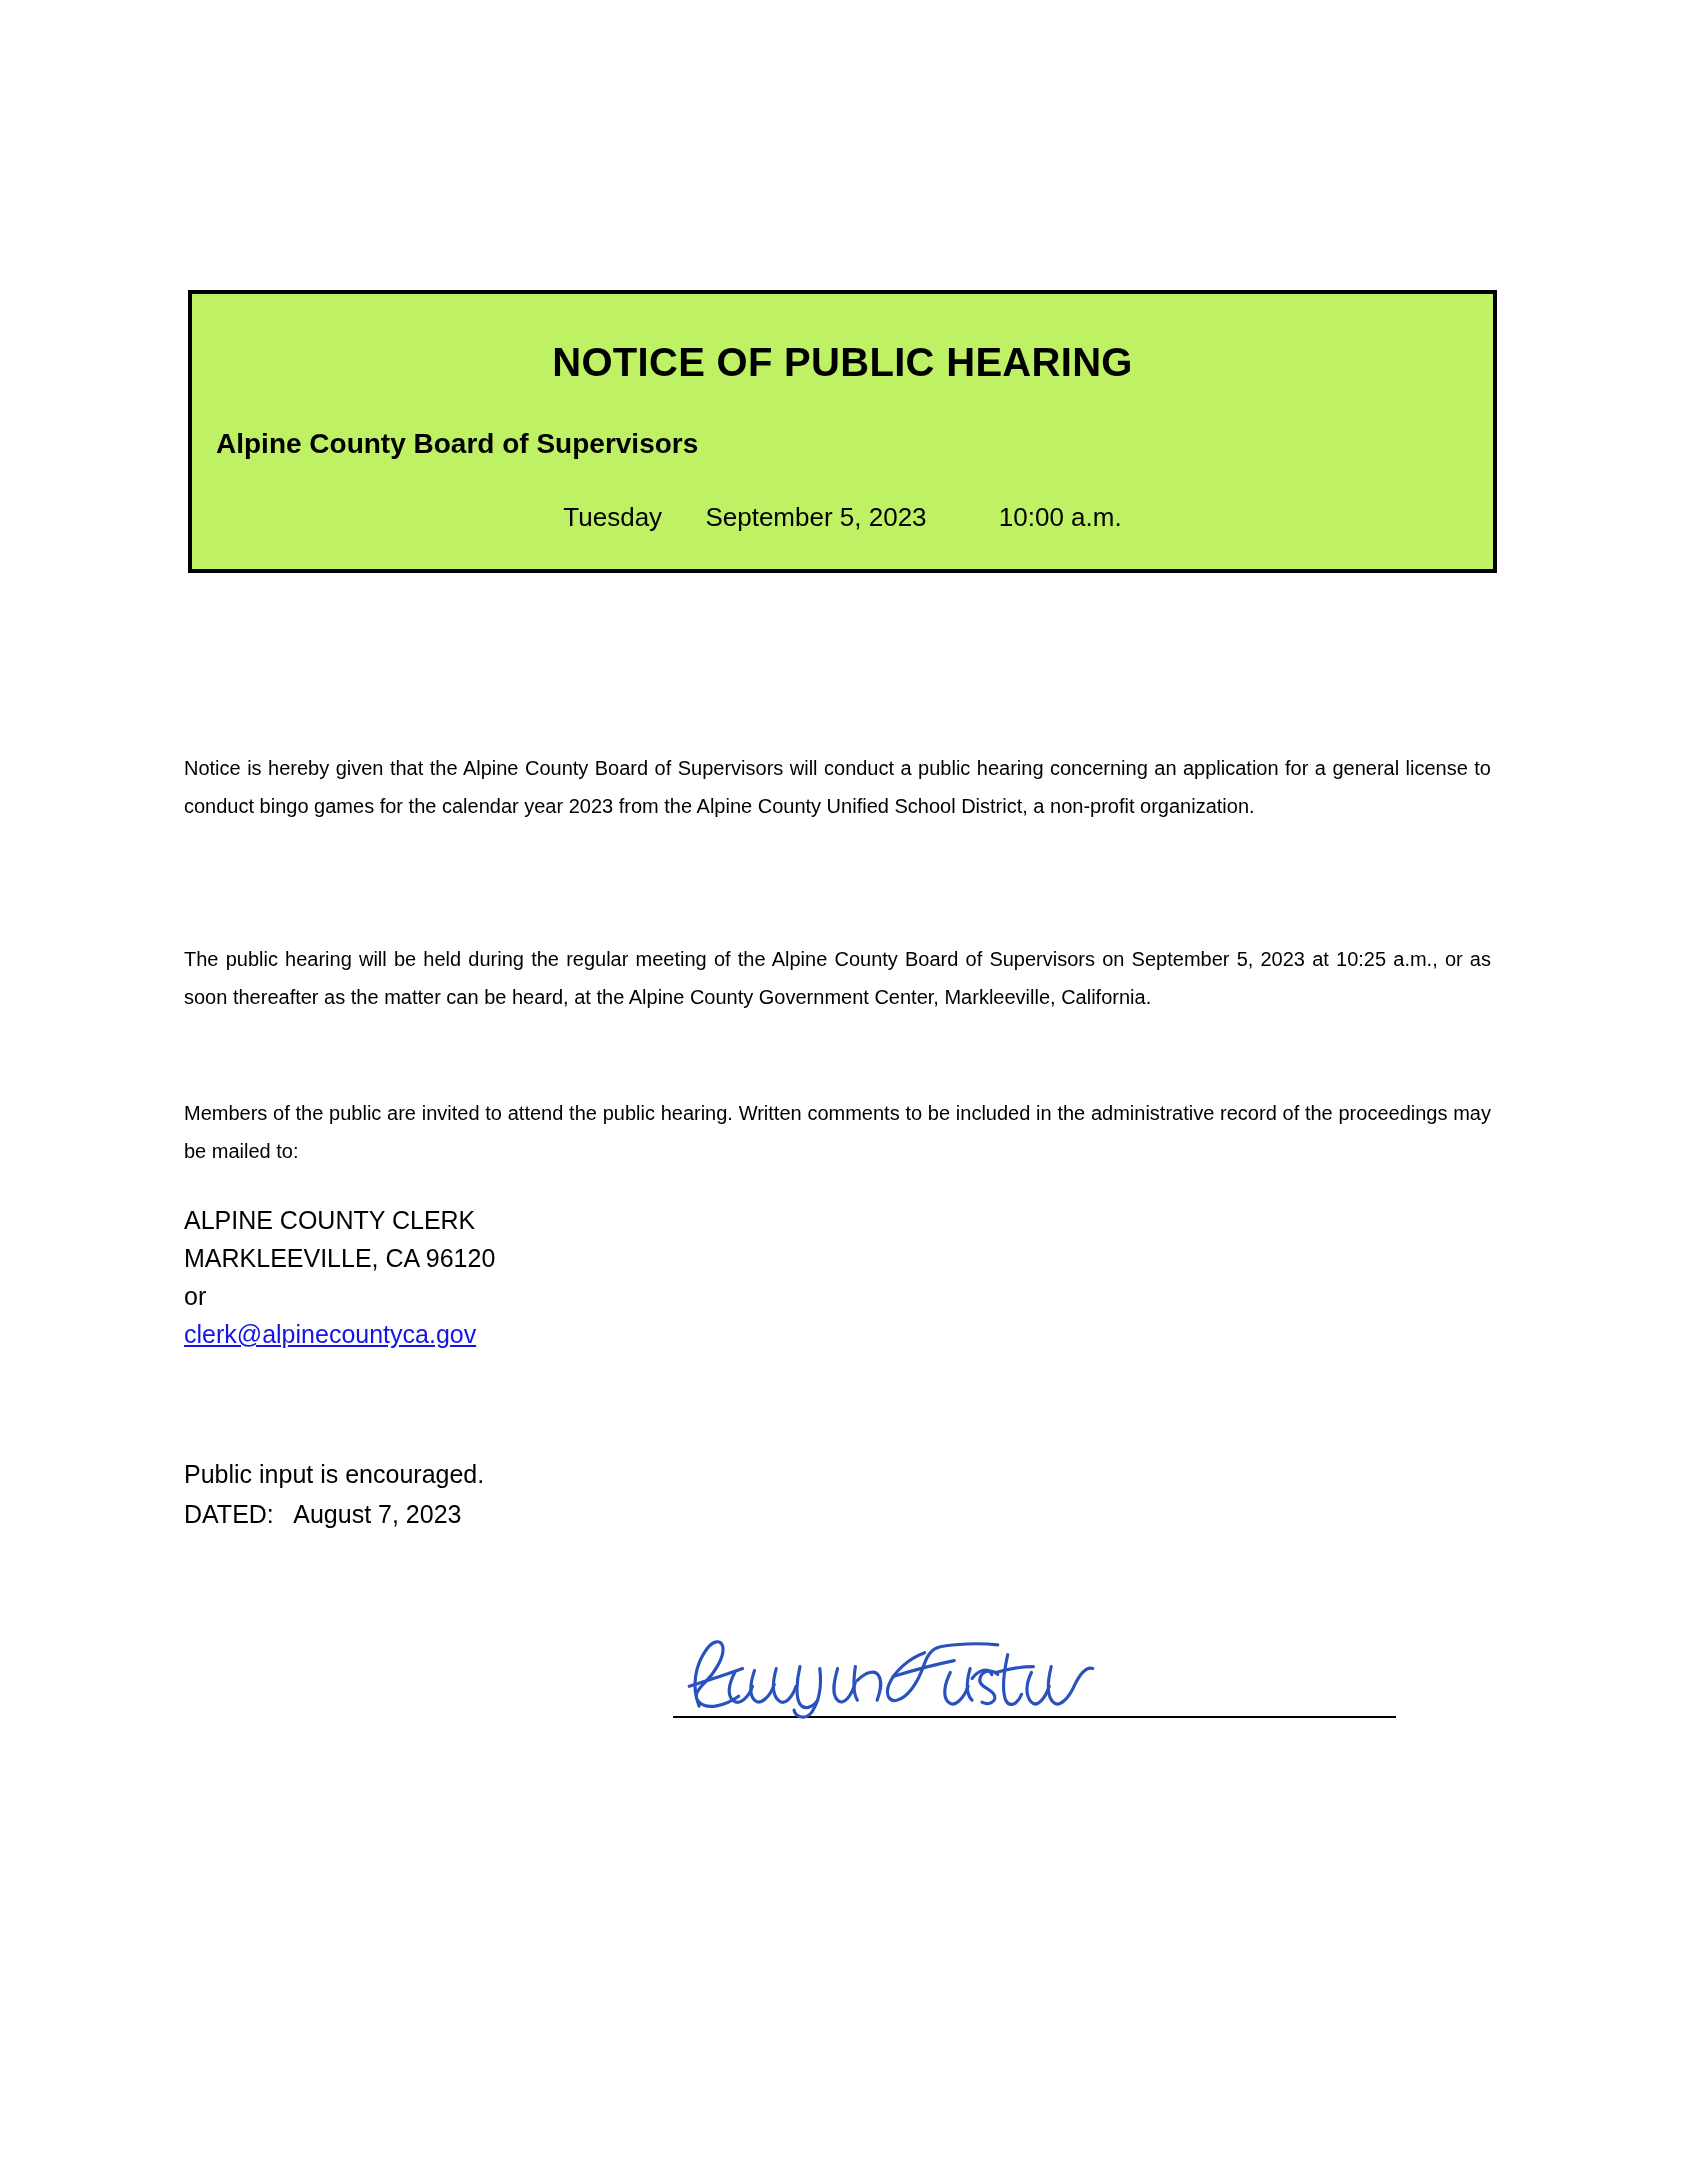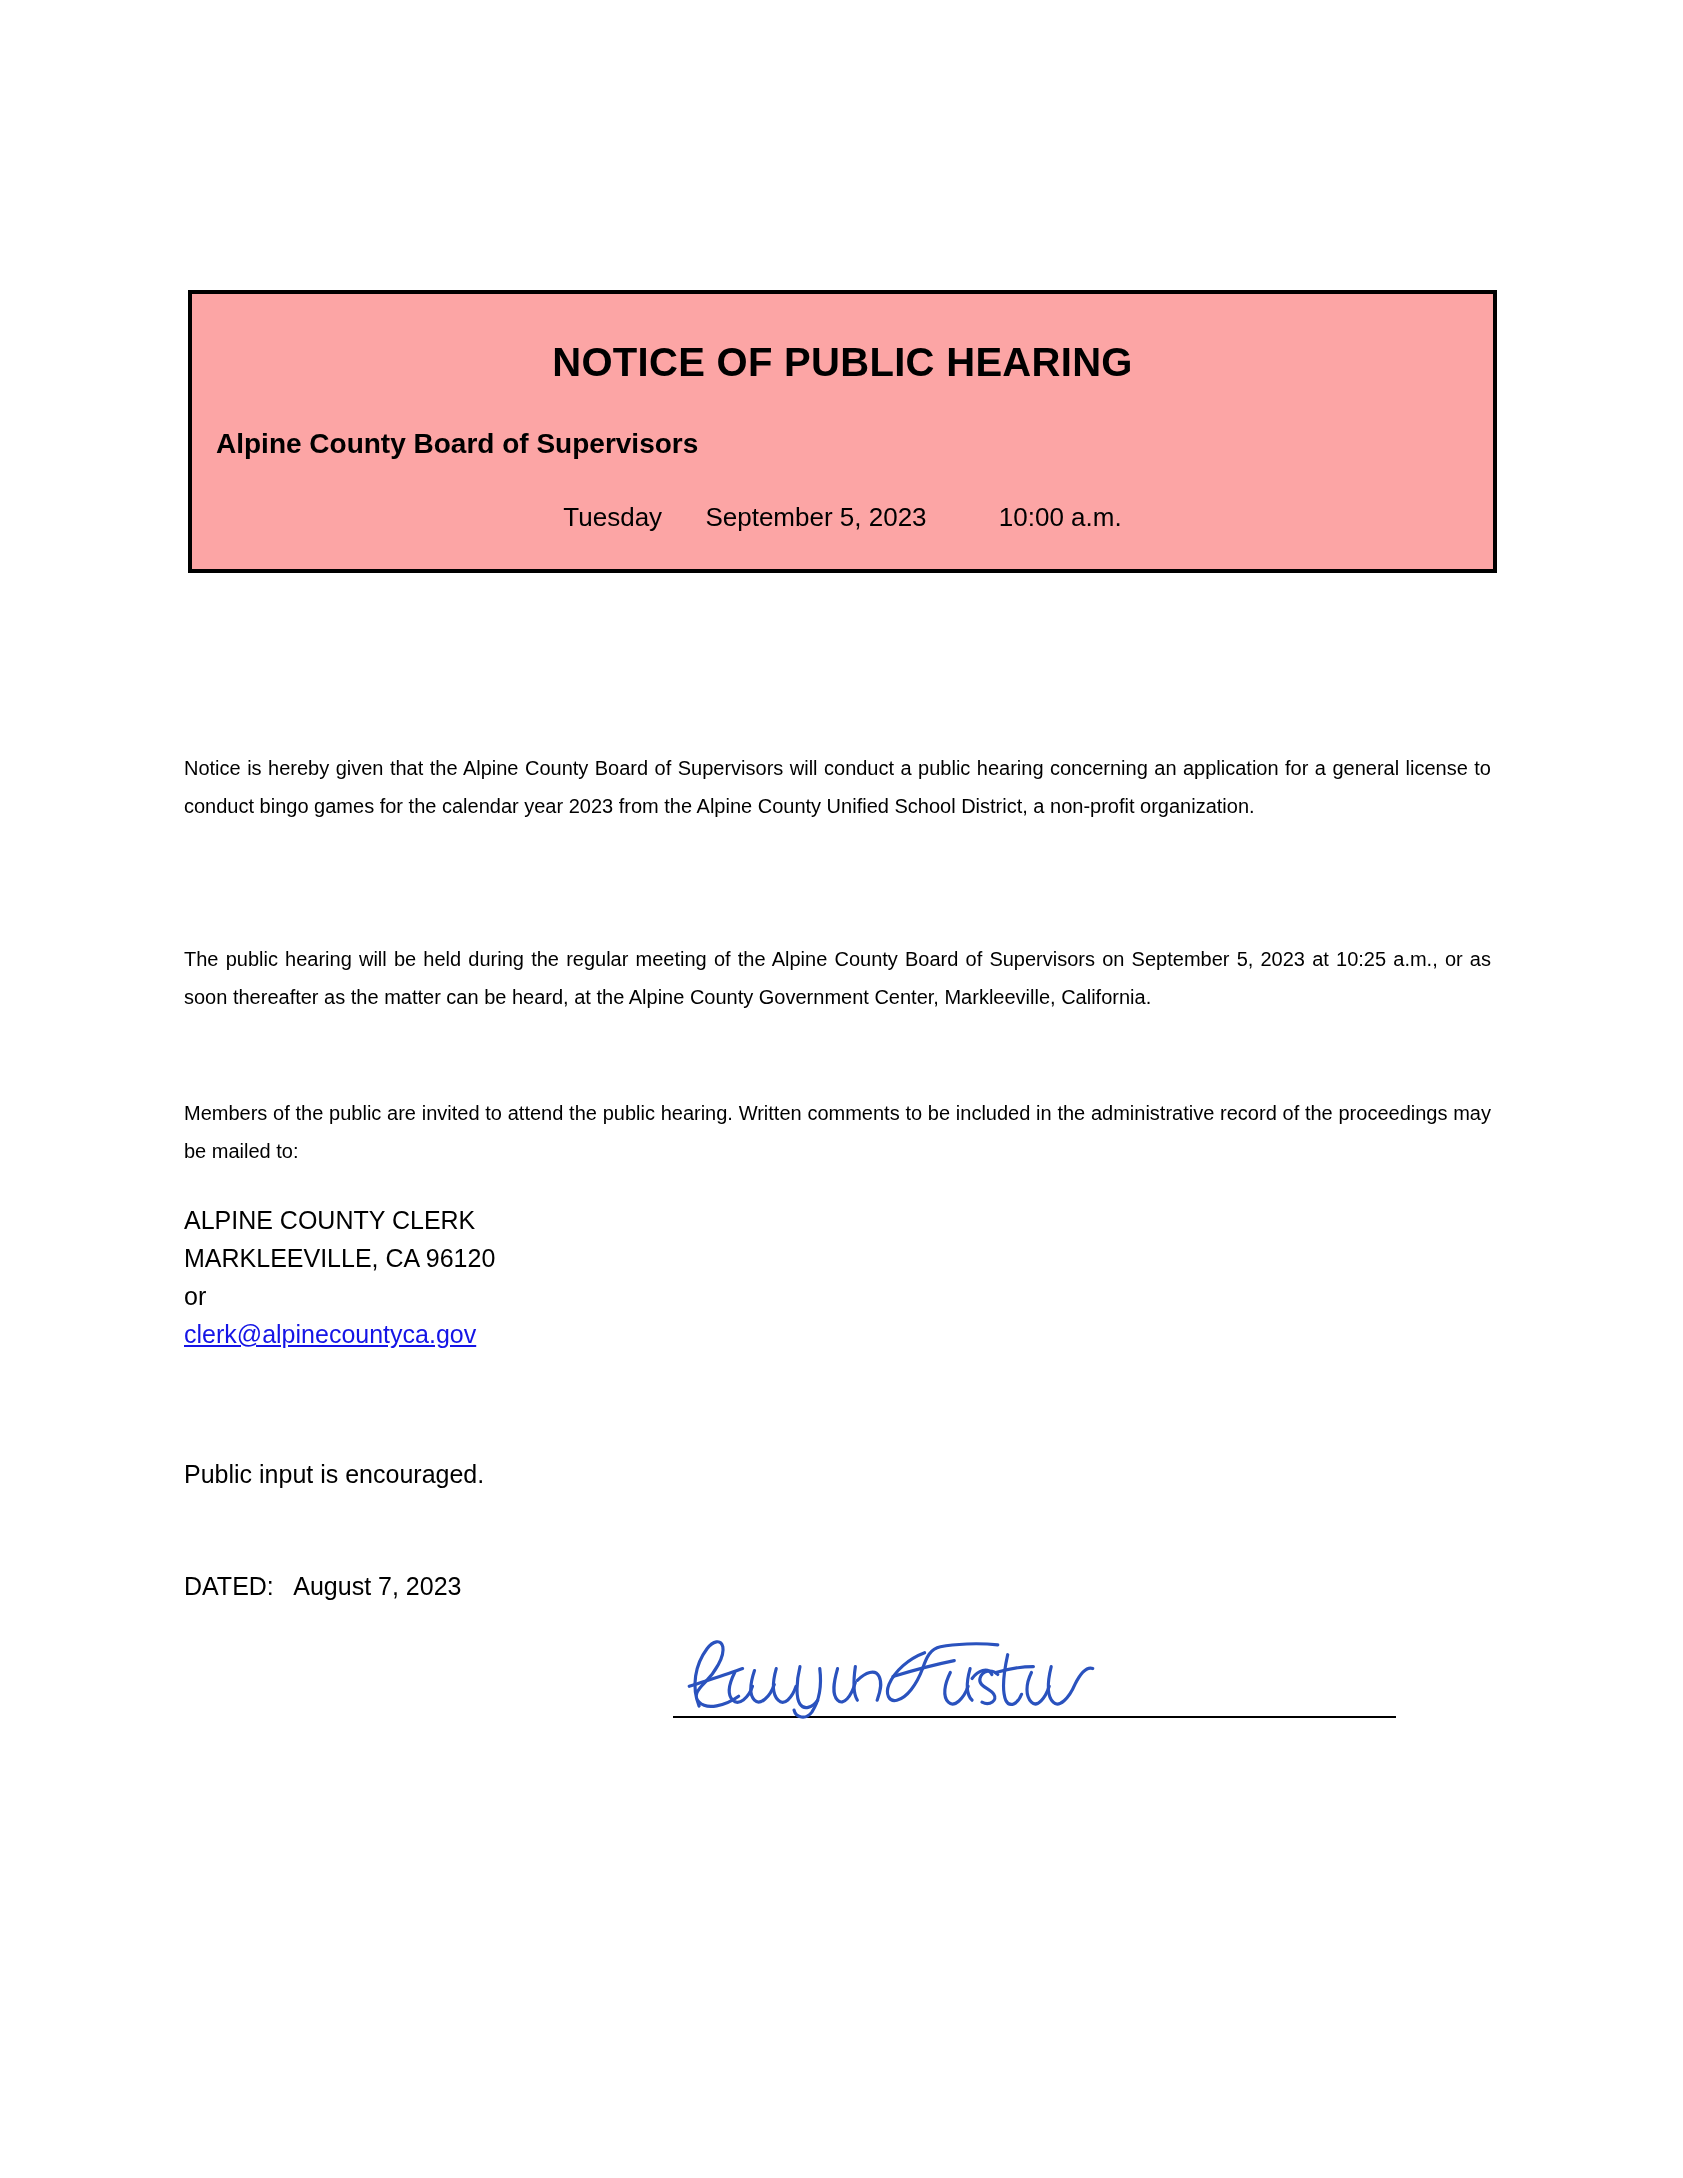--- a/index.html
+++ b/index.html
@@ -25,21 +25,21 @@
   }
   
   .notice-box {
     position: absolute;
     left: 188px;
     top: 290px;
     width: 1309px;
     box-sizing: border-box;
     border: 4px solid #000000;
     padding: 10px 0 26px 0;
-    background: #fca5a5;
+    background: #bef264;
   }
   .notice-box-inner {
     border: 1px solid #000000;
     border-width: 0;
     padding: 18px 24px 10px 24px;
   }
   .notice-title {
     text-align: center;
     font-size: 40px;
     font-weight: bold;
@@ -89,21 +89,21 @@
   
   .public-input {
     position: absolute;
     left: 184px;
     top: 1460px;
     font-size: 25px;
   }
   .dated {
     position: absolute;
     left: 184px;
-    top: 1572px;
+    top: 1500px;
     font-size: 25px;
     white-space: pre;
   }
   
   .sig-wrap {
     position: absolute;
     left: 673px;
     top: 1629px;
     width: 733px;
   }

